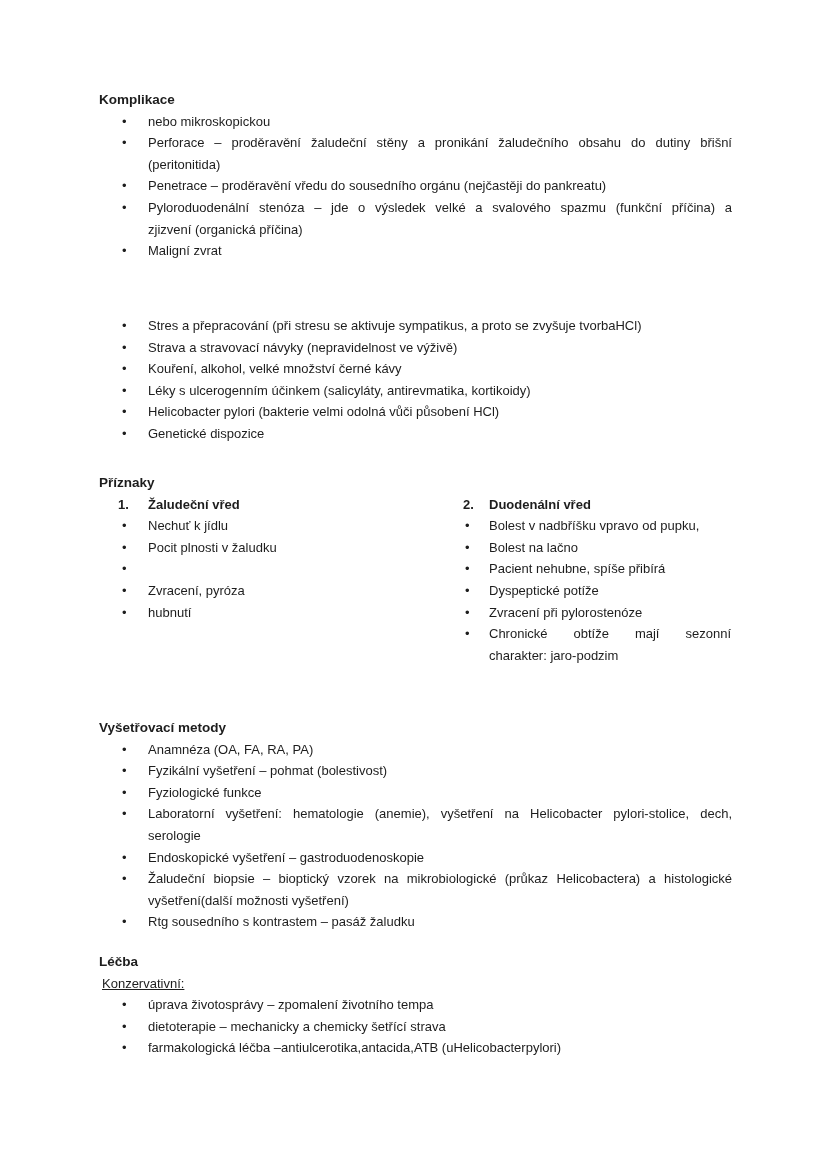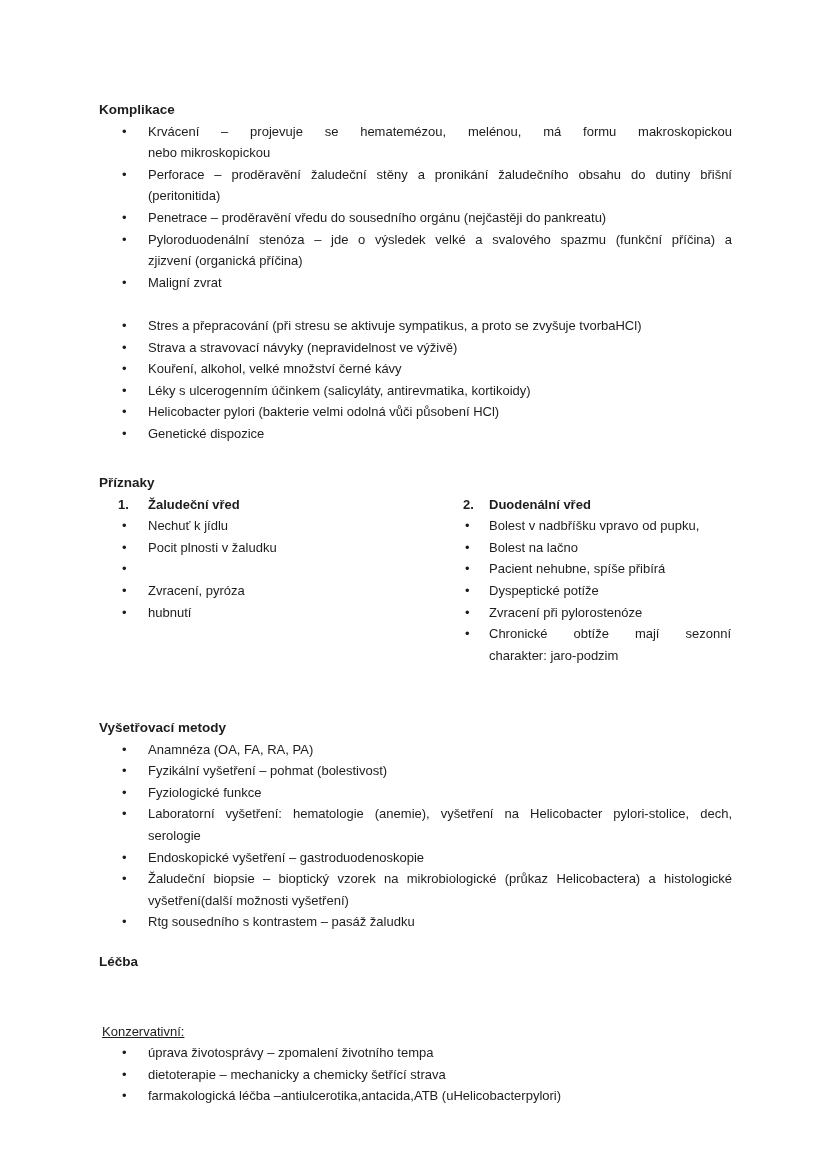--- a/index.html
+++ b/index.html
@@ -22,36 +22,35 @@
   .dot { flex:0 0 49px; padding-left:23px; box-sizing:border-box; }
   .lt  { flex:1; min-width:0; }
   .jl  { text-align:justify; text-align-last:justify; }
   .cols { display:flex; align-items:flex-start; }
   .col1 { width:292px; }
   .col2 { width:268px; margin-left:72px; }
   .colhead { display:flex; font-weight:bold; }
   .col1 .num { flex:0 0 49px; padding-left:19px; box-sizing:border-box; }
   .col2 .num { flex:0 0 26px; box-sizing:border-box; }
   .col2 .dot { flex:0 0 26px; padding-left:2px; }
-  .sub { text-decoration:underline; padding-left:3px;margin-top:48px; }
+  .sub { text-decoration:underline; padding-left:3px; }
 </style>
 </head>
 <body>
 
 <div class="page">
 
-  <section class="sec" style="top:99px">
+  <section class="sec" style="top:89px">
     <div class="hd">
       <span>Komplikace</span>
     </div>
     <div>
       <div class="li">
         <span class="dot">•</span>
         <div class="lt">
-          <div class="jl">Krvácení – projevuje se hematemézou, melénou, má formu makroskopickou</div>
           <div>nebo mikroskopickou</div>
         </div>
       </div>
       <div class="li">
         <span class="dot">•</span>
         <div class="lt">
           <div class="jl">Perforace – proděravění žaludeční stěny a pronikání žaludečního obsahu do dutiny břišní</div>
           <div>(peritonitida)</div>
         </div>
       </div>

